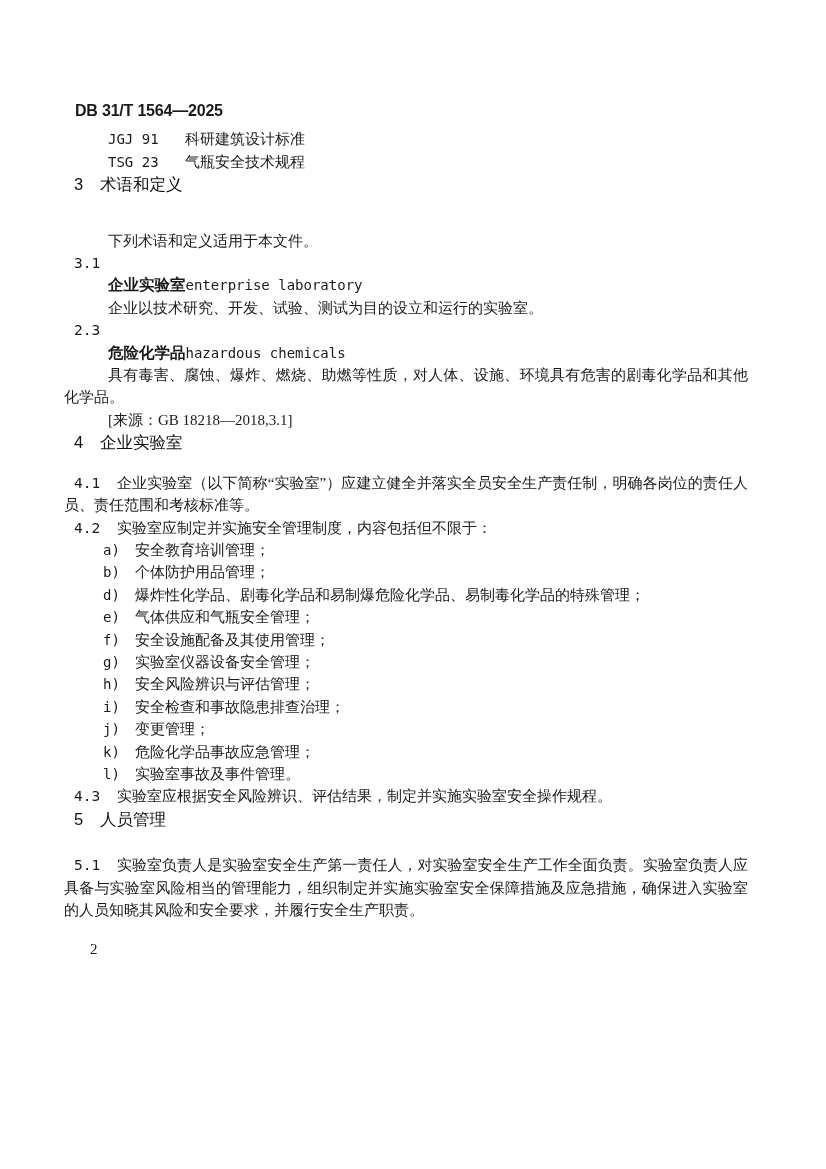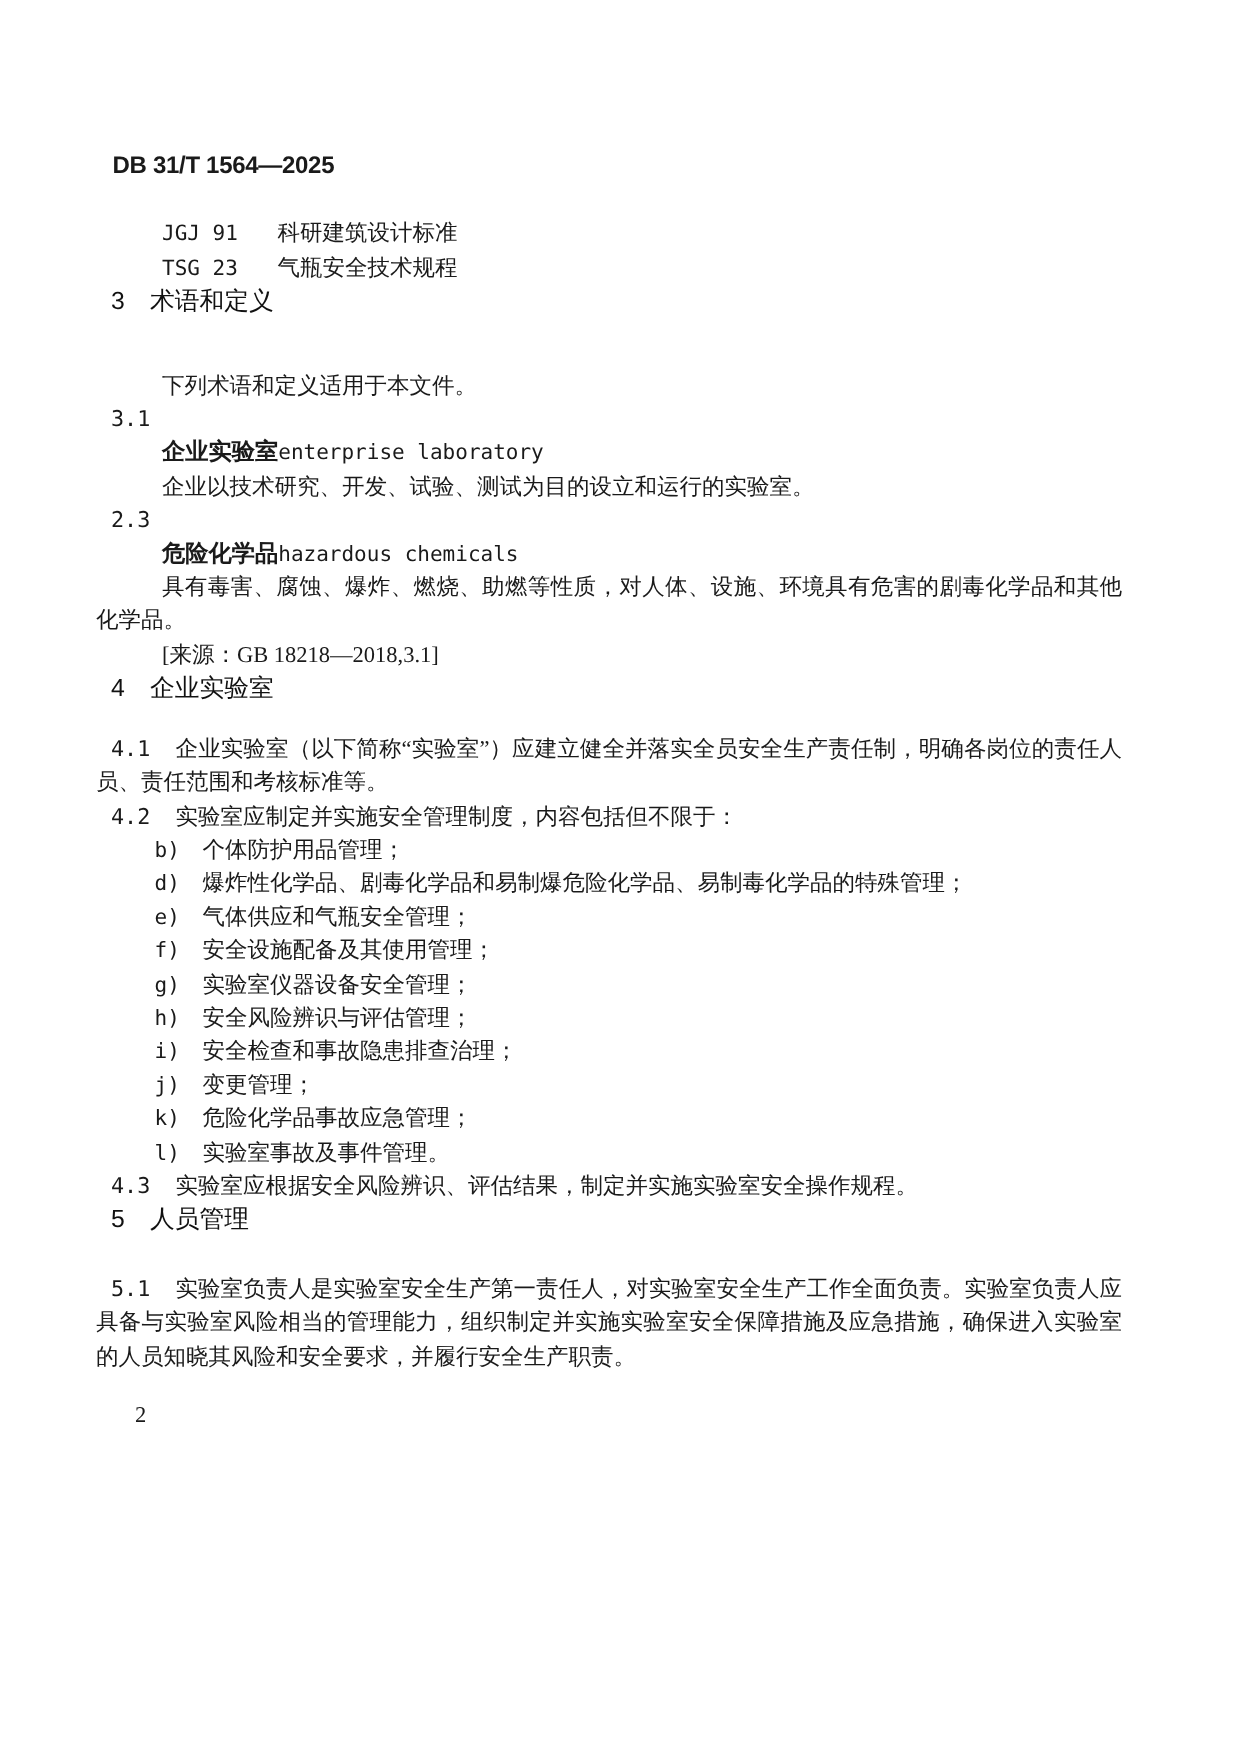--- a/index.html
+++ b/index.html
@@ -17,21 +17,21 @@
     color: #1a1a1a;
   }
   p { margin: 0; }
   .doc-header {
     padding-left: 11px;
     font-family: "Liberation Sans", "DejaVu Sans", sans-serif;
     font-weight: bold;
     font-size: 16px;
     letter-spacing: -0.2px;
   }
-  .refs { margin-top: 23px; }
+  .refs { margin-top: 6px; }
   .ref-line { padding-left: 44px; }
   .ref-code {
     display: inline-block;
     width: 77px;
     font-family: "DejaVu Sans Mono", monospace;
     font-size: 14px;
   }
   h2.sec-heading {
     margin: 0;
     font-family: "Liberation Sans", "DejaVu Sans", sans-serif;
@@ -121,20 +121,21 @@
     <p class="term-src">[来源：GB 18218—2018,3.1]</p>
   </div>
 
   <h2 class="sec-heading sec4"><span class="h-num">4</span><span>企业实验室</span></h2>
 
   <p class="clause m18"><span class="c-num">4.1</span><span>企业实验室（以下简称“实验室”）应建立健全并落实全员安全生产责任制，明确各岗位的责任人员、责任范围和考核标准等。</span></p>
 
   <p class="clause"><span class="c-num">4.2</span><span>实验室应制定并实施安全管理制度，内容包括但不限于：</span></p>
 
   <div>
+    <p class="abc-item"><span class="li-label">a)</span><span>安全教育培训管理；</span></p>
     <p class="abc-item"><span class="li-label">b)</span><span>个体防护用品管理；</span></p>
     <p class="abc-item"><span class="li-label">d)</span><span>爆炸性化学品、剧毒化学品和易制爆危险化学品、易制毒化学品的特殊管理；</span></p>
     <p class="abc-item"><span class="li-label">e)</span><span>气体供应和气瓶安全管理；</span></p>
     <p class="abc-item"><span class="li-label">f)</span><span>安全设施配备及其使用管理；</span></p>
     <p class="abc-item"><span class="li-label">g)</span><span>实验室仪器设备安全管理；</span></p>
     <p class="abc-item"><span class="li-label">h)</span><span>安全风险辨识与评估管理；</span></p>
     <p class="abc-item"><span class="li-label">i)</span><span>安全检查和事故隐患排查治理；</span></p>
     <p class="abc-item"><span class="li-label">j)</span><span>变更管理；</span></p>
     <p class="abc-item"><span class="li-label">k)</span><span>危险化学品事故应急管理；</span></p>
     <p class="abc-item"><span class="li-label">l)</span><span>实验室事故及事件管理。</span></p>

